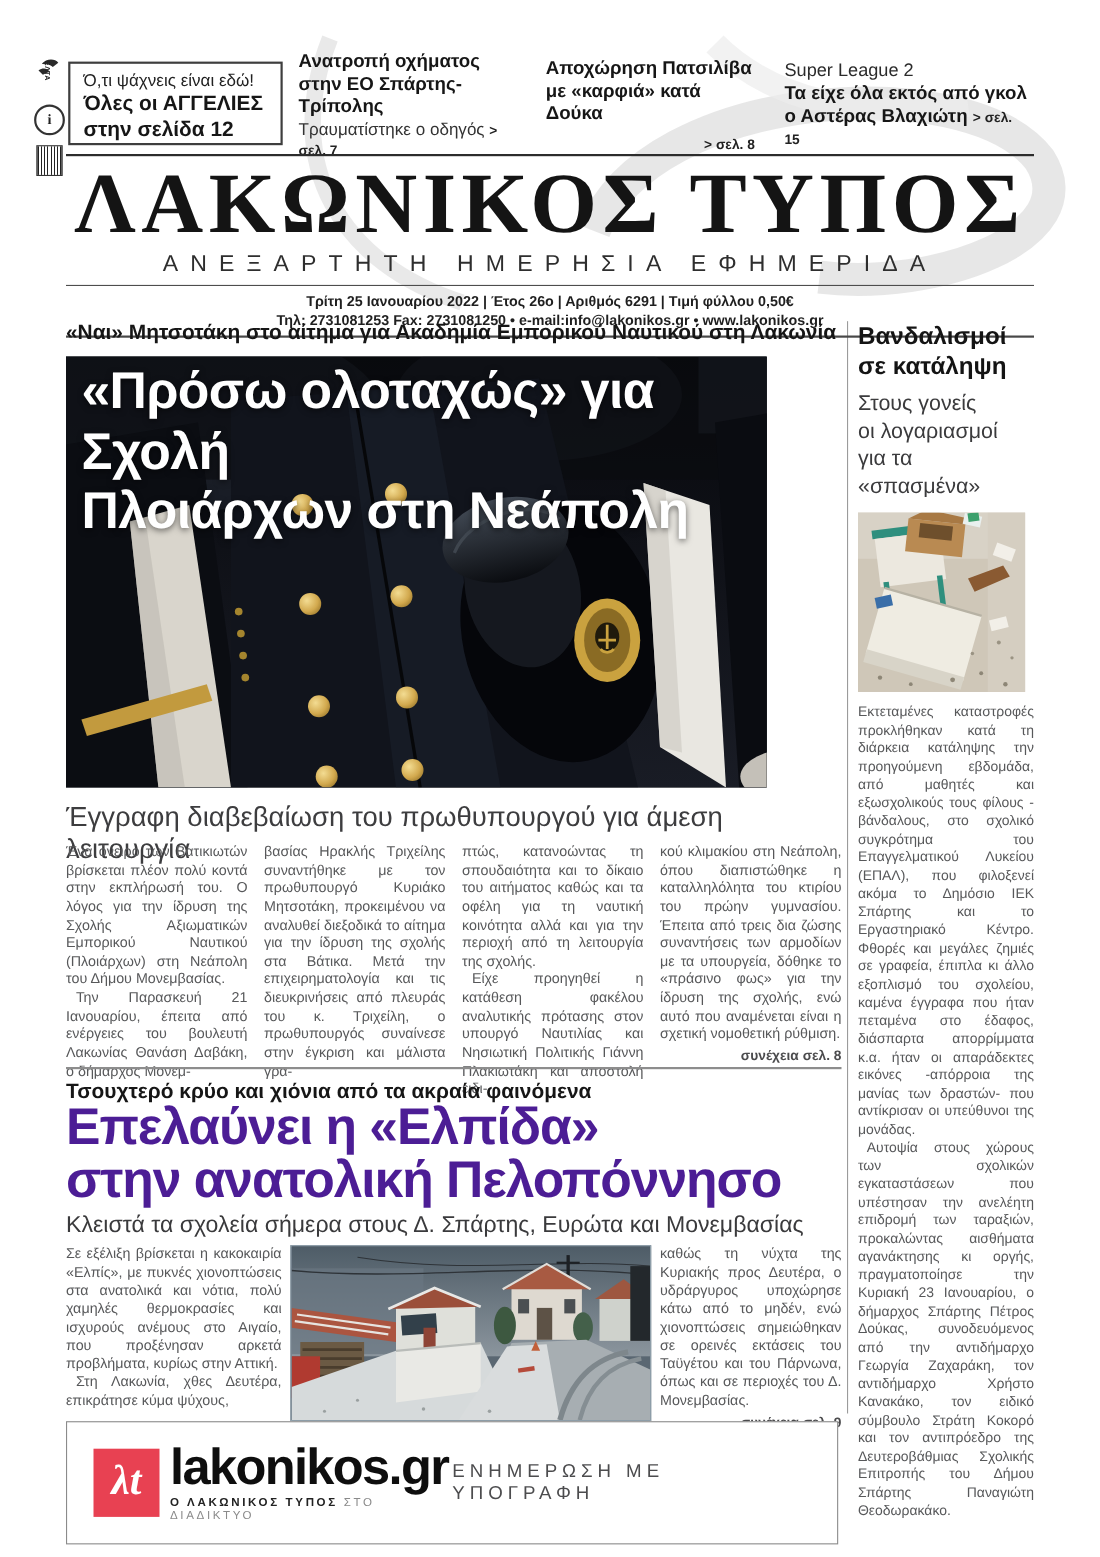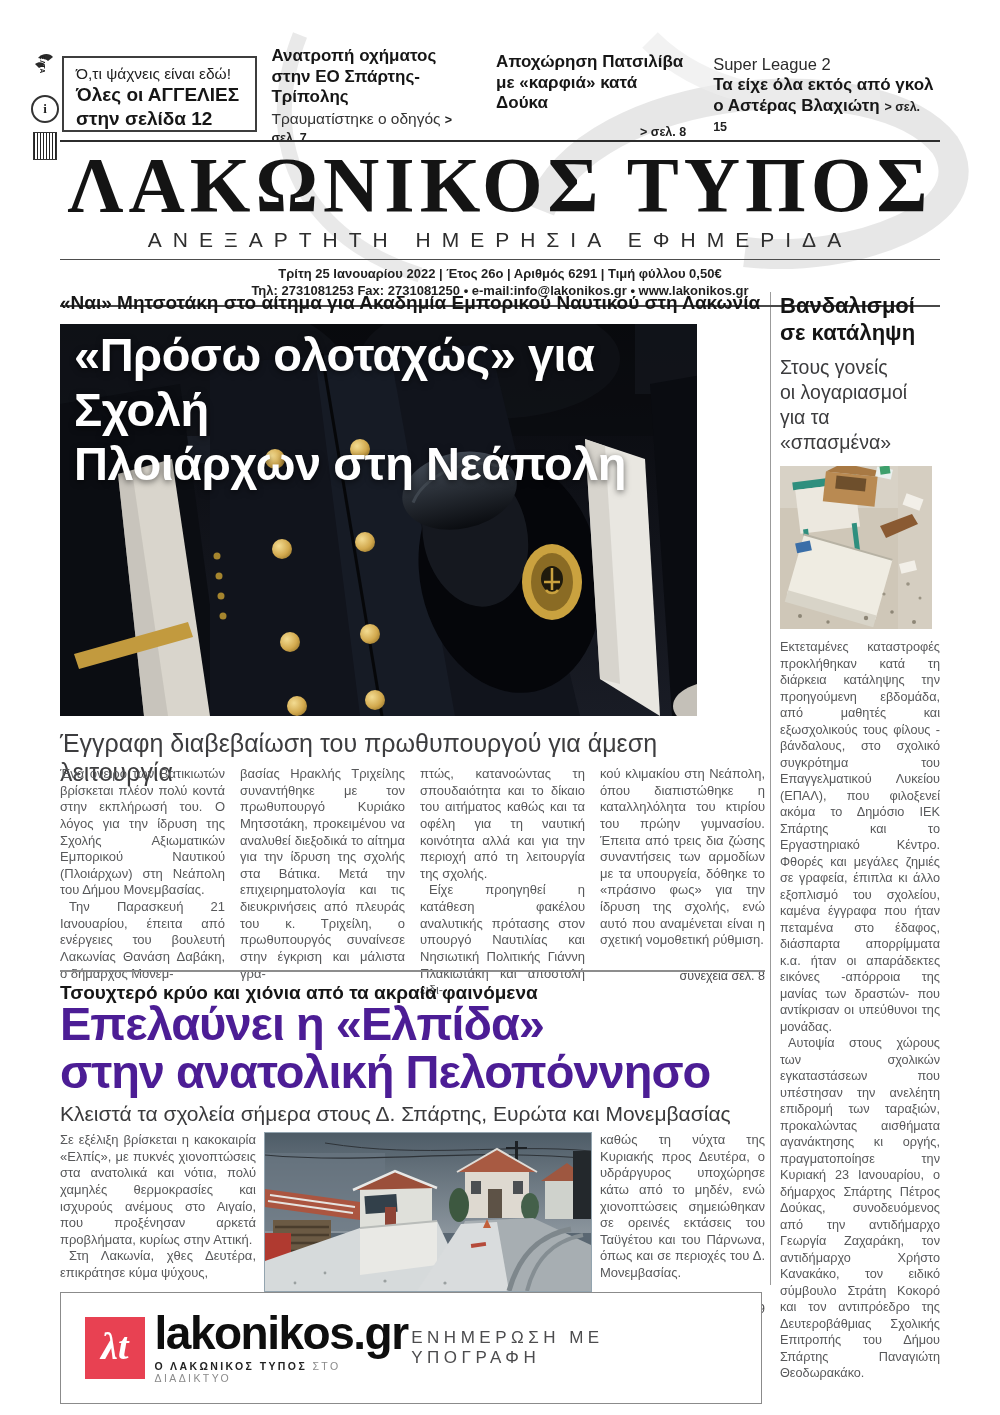--- a/index.html
+++ b/index.html
@@ -44,21 +44,21 @@
   .kicker{position:absolute;left:0;font-size:19px;font-weight:bold;color:#161616;}
   .photo1{position:absolute;left:0;top:32px;width:637px;height:392px;overflow:hidden;background:#0a0c11;}
   .photo1-headline{position:absolute;left:14px;top:4px;color:#fff;font-size:47px;font-weight:bold;line-height:1.16;
                    letter-spacing:-.5px;text-shadow:0 2px 6px rgba(0,0,0,.55);}
   .subhead1{position:absolute;left:0;top:437px;font-size:25px;color:#3d3d3f;}
   .bodyrow{position:absolute;left:0;display:flex;gap:15px;}
   .bodyrow1{top:474px;width:705px;height:196px;}
   .bcol{flex:1;font-size:13px;line-height:1.28;color:#57585a;text-align:justify;}
   .bcol p{margin:0;}
   .bcol p.ind{text-indent:9px;}
-  .cont{text-align:right;font-weight:normal;color:#4b4b4d;font-size:12.5px;margin-top:19px;}
+  .cont{text-align:right;font-weight:bold;color:#4b4b4d;font-size:12.5px;margin-top:3px;}
   .rule-mid{position:absolute;left:0;top:678px;width:705px;height:2px;background:#8d8d8d;}
   .kicker2{top:690px;}
   .headline2{position:absolute;left:0;top:708px;font-size:47px;font-weight:bold;line-height:1.02;
              letter-spacing:-1px;color:#4c1d95;}
   .subhead2{position:absolute;left:0;top:810px;font-size:21px;color:#3a3a3c;}
   .bodyrow2{top:840px;width:705px;height:158px;gap:8px;}
   .bcolA{width:196px;flex:none;}
   .bcolB{flex:1;}
   .photo2{width:326px;height:158px;flex:none;border:1px solid #93a4af;overflow:hidden;background:#5a6772;}
   

